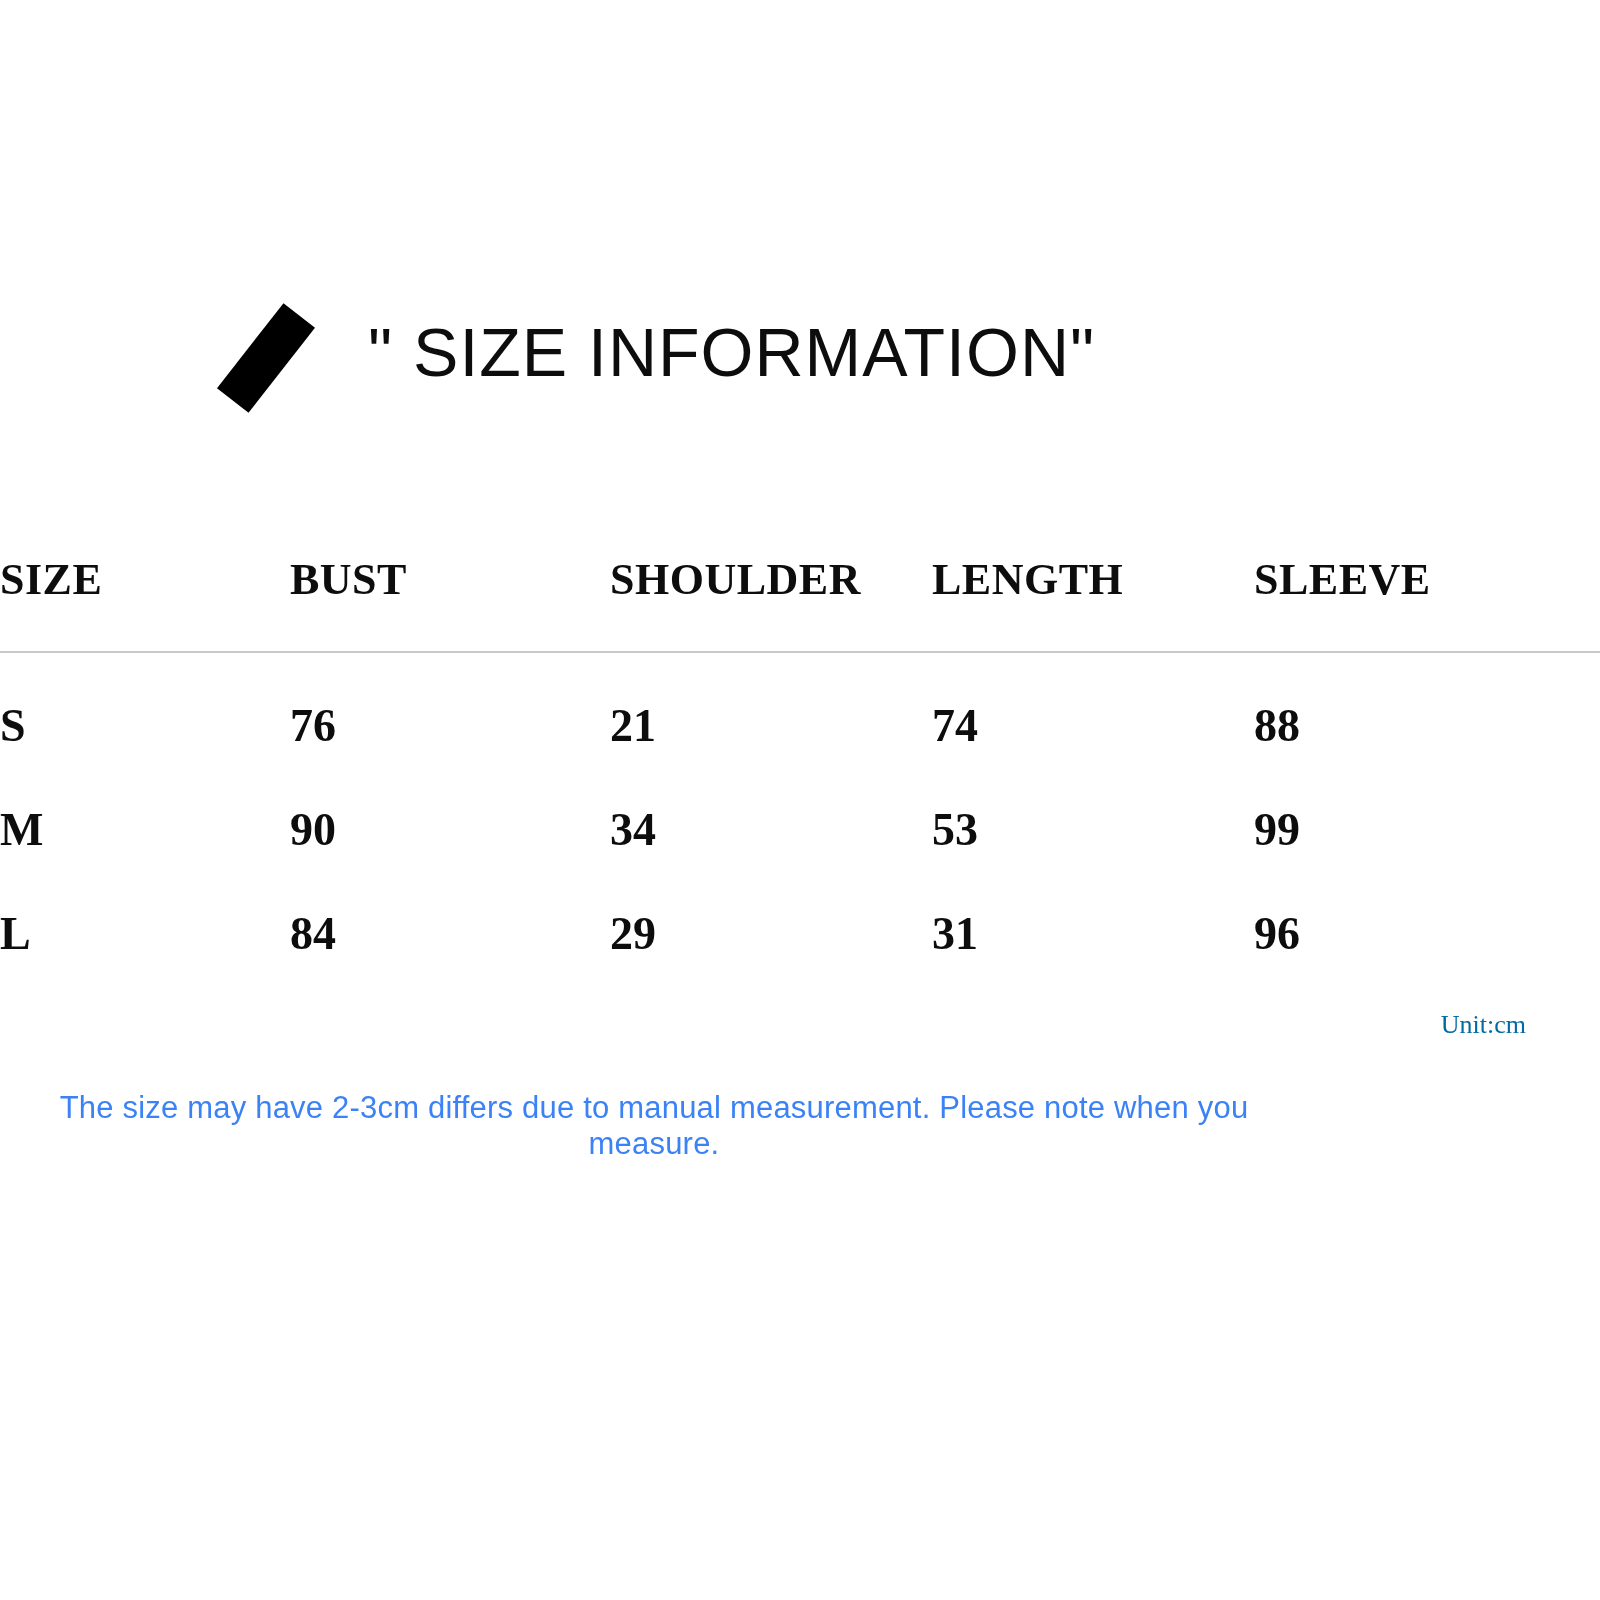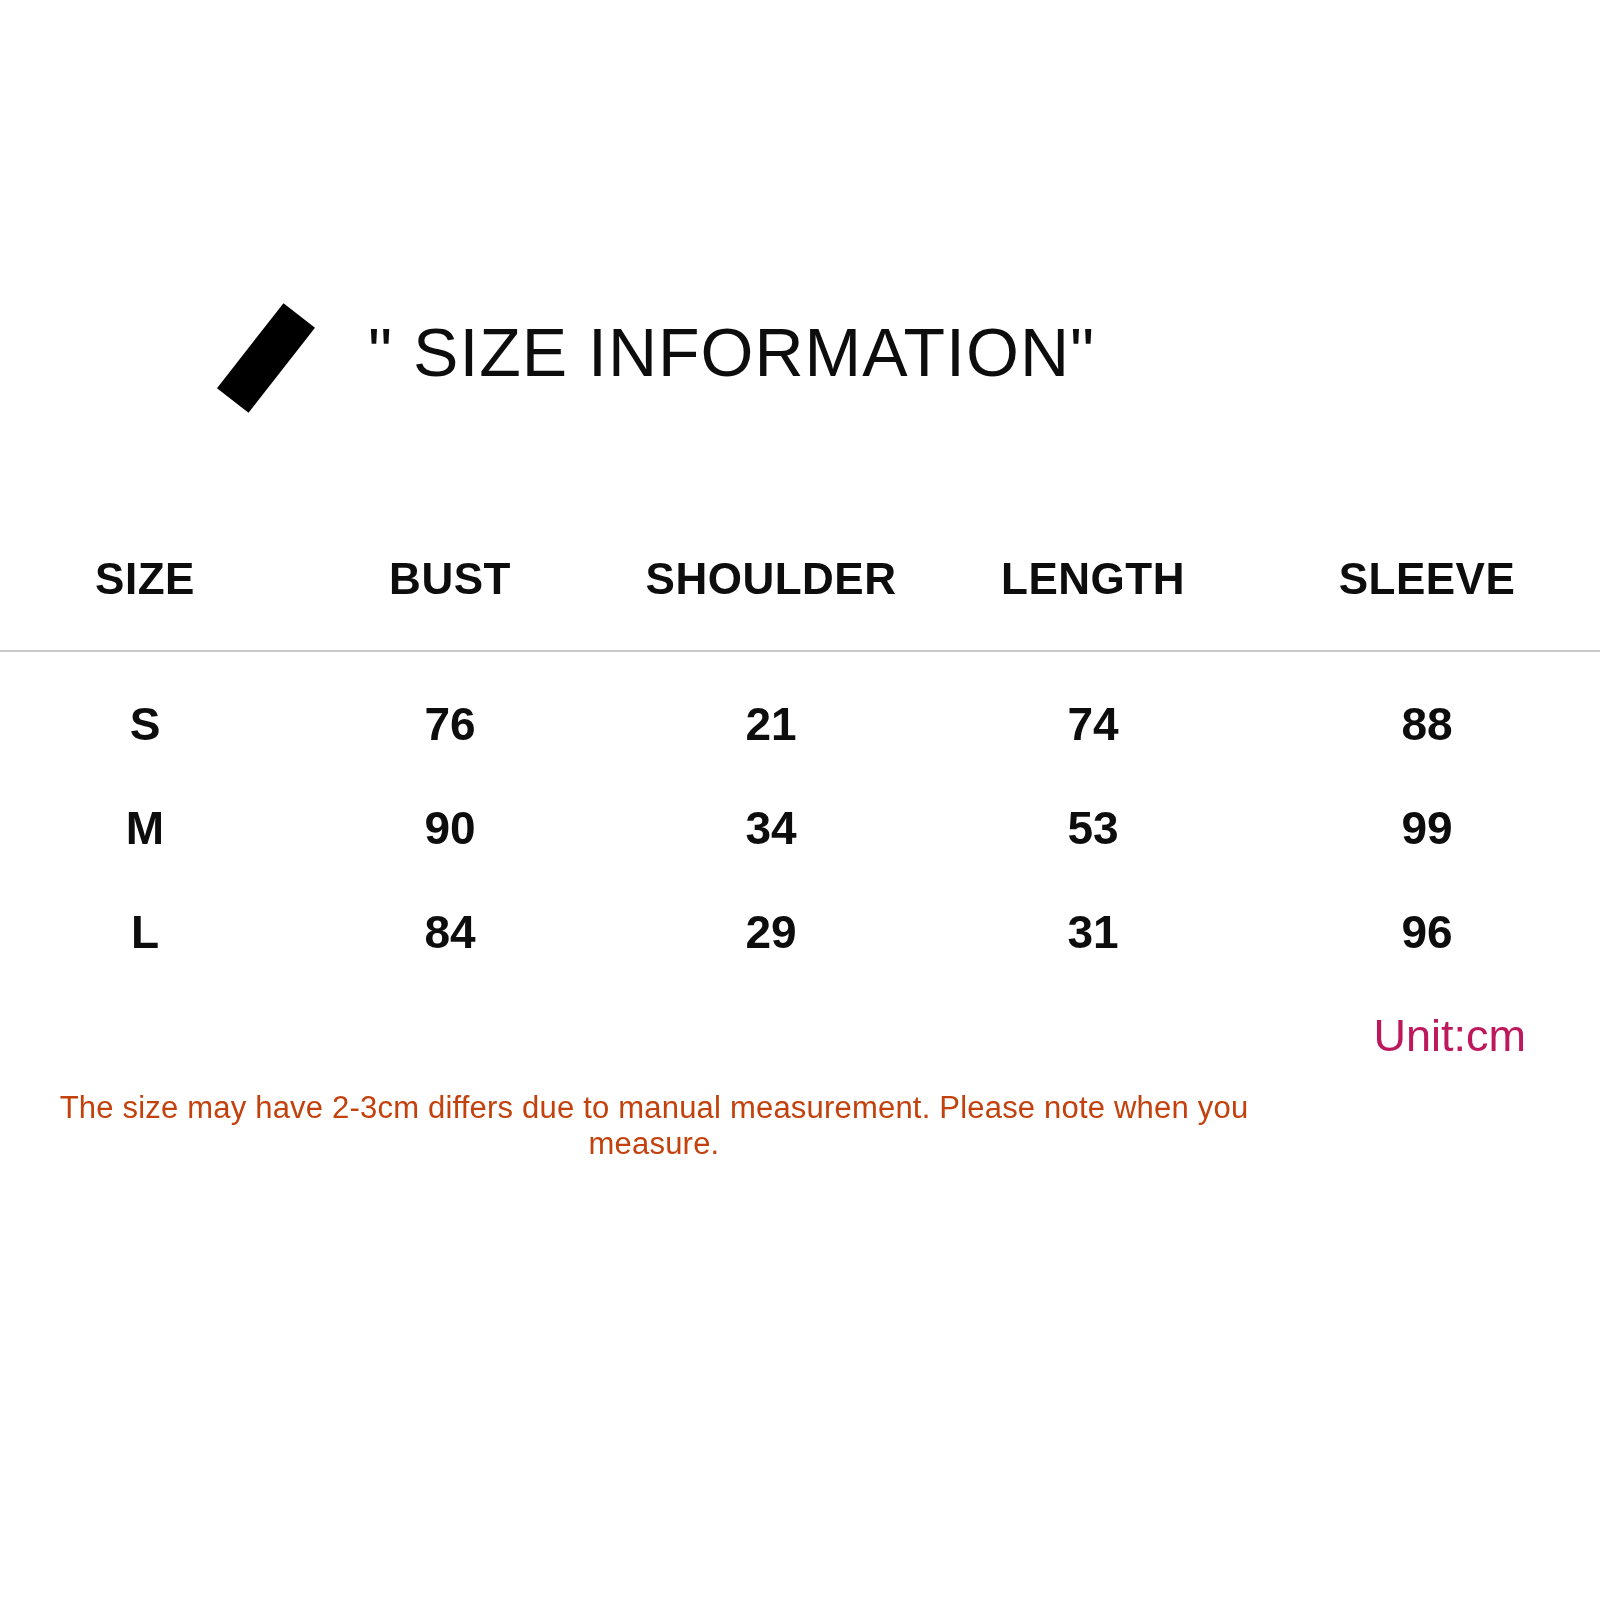--- a/index.html
+++ b/index.html
@@ -64,22 +64,22 @@
   .size-table {
     position: absolute;
     left: 0px;
     top: 540px;
     width: 1600px;
     border-collapse: collapse;
     table-layout: fixed;
   }
   .size-table th,
   .size-table td {
-    text-align: center;
-    font-family: Liberation Sans, sans-serif;
+    text-align: left;
+    font-family: Liberation Serif, serif;
   }
   .size-table th {
     font-size: 44px;
     font-weight: 700;
     color: #0d0d0d;
     padding: 14px 0 46px 0;
     letter-spacing: 0.5px;
   }
   .size-table thead tr {
     border-bottom: 2px solid #c9c9c9;
@@ -98,36 +98,36 @@
   .col-bust   { width: 320px; }
   .col-should { width: 322px; }
   .col-length { width: 322px; }
   .col-sleeve { width: 346px; }
 
   
   .unit-line {
     position: absolute;
     top: 1010px;
     right: 74px;
-    font-size: 45px;
+    font-size: 26px;
     font-weight: 400;
-    color: #be185d;
-    font-family: Liberation Sans, sans-serif;
+    color: #0369a1;
+    font-family: Liberation Serif, serif;
   }
 
   
   .note-line {
     position: absolute;
     top: 1090px;
     left: 0;
     width: 1308px;
     text-align: center;
     font-size: 31px;
     font-weight: 400;
-    color: #c2410c;
+    color: #3b82f6;
     letter-spacing: 0.2px;
     font-family: "Liberation Sans", sans-serif;
   }
 </style>
 </head>
 <body>
 
 <div class="page">
 
   <div class="title-row">

